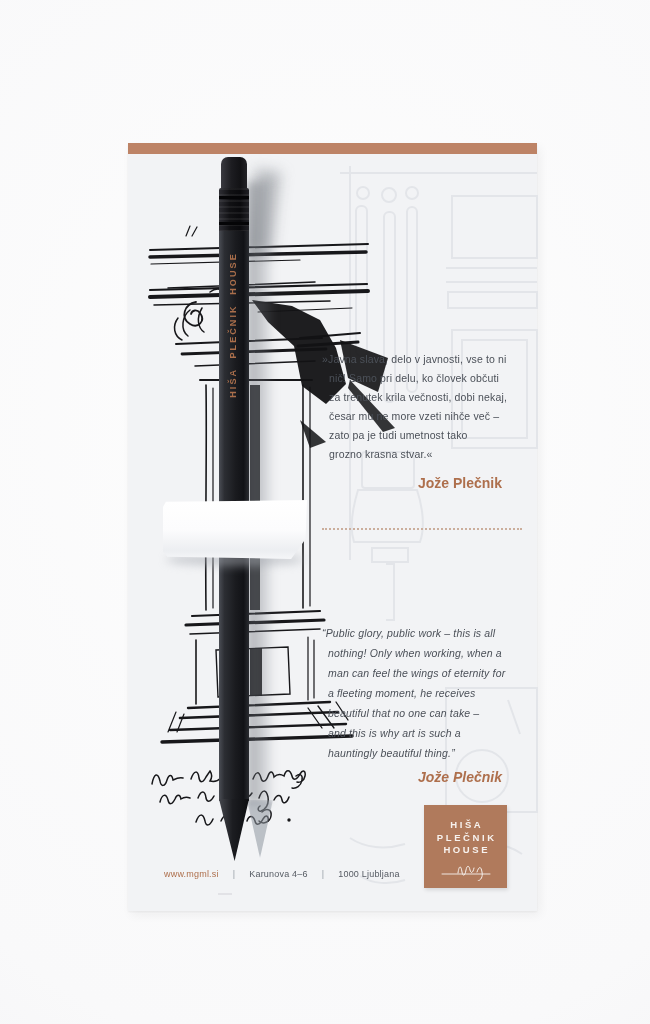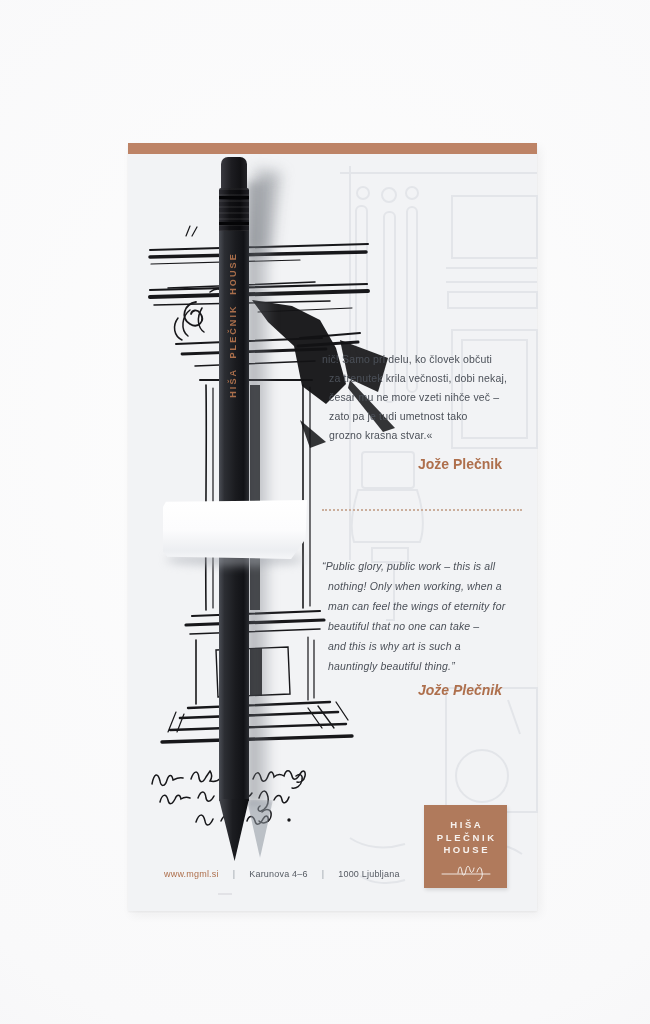--- a/index.html
+++ b/index.html
@@ -8,21 +8,21 @@
     font-family:"Liberation Sans",sans-serif;}
   .card{position:absolute;left:128px;top:143px;width:409px;height:768px;
     background:var(--card-bg);box-shadow:0 1px 2px rgba(0,0,0,.05),3px 4px 10px rgba(0,0,0,.05);}
   .strip{position:absolute;left:128px;top:143px;width:409px;height:11px;background:var(--strip);}
   svg.layer{position:absolute;left:0;top:0;pointer-events:none;}
 
   
   .quote-col{position:absolute;left:322px;top:350px;width:206px;color:var(--text);}
   .ql{font-size:10.5px;line-height:19px;letter-spacing:.15px;white-space:nowrap;}
   .quote-sl .ql:not(:first-child){padding-left:7px;}
-  .quote-en{font-style:italic;margin-top:45px;}
+  .quote-en{font-style:italic;margin-top:93px;}
   .quote-en .ql{line-height:20px;}
   .quote-en .ql:not(:first-child){padding-left:6px;}
   .attr{font-weight:bold;color:var(--copper-text);font-size:14px;text-align:right;padding-right:26px;}
   .attr-sl{margin-top:11px;}
   .attr-en{margin-top:6px;font-style:italic;}
   .divider{border-top:2px dotted #cbae9c;width:200px;margin-top:37px;height:0;}
 
   
   .logo{position:absolute;left:424px;top:805px;width:83px;height:83px;background:var(--copper);
     display:flex;flex-direction:column;align-items:center;padding-top:14px;box-sizing:border-box;
@@ -162,32 +162,34 @@
       <path d="M296 776 c4,-3 7,-1 6,4 c-1,6 -6,9 -10,8"></path>
       <path d="M160 802 c2,-8 6,-9 8,-2 c1,5 4,5 7,-1 c2,-5 5,-5 6,0 c3,-2 6,-2 9,-1 m8,0 c3,-8 7,-8 8,0 c1,5 5,4 8,-2 m9,2 c3,-7 7,-7 8,0 c1,5 5,4 8,-2 c2,-5 5,-4 5,1 c3,1 6,-1 8,-4 m7,5 c3,-9 7,-9 9,-1 c1,7 -2,12 -7,14 c-3,1 -4,-3 -1,-5 m14,-6 c3,-6 7,-6 8,0 c1,5 5,3 7,-3"></path>
       <path d="M196 822 c3,-9 7,-9 9,-1 c1,6 5,5 8,-2 m8,2 c3,-7 7,-7 8,0 c1,5 5,4 8,-2 m10,2 c2,-6 6,-6 8,0 c1,5 5,4 8,-2 c3,-5 6,-3 5,2"></path>
       <path d="M262 812 c5,-5 10,-2 9,4 c-1,6 -8,9 -12,5"></path>
       <circle cx="289" cy="820" r="1.7" fill="#17171a" stroke="none"></circle>
     </g>
   </svg>
 
   <div class="quote-col">
     <div class="quote-sl">
+        <div class="ql">»Javna slava, delo v javnosti, vse to ni</div>
         <div class="ql">nič! Samo pri delu, ko človek občuti</div>
         <div class="ql">za trenutek krila večnosti, dobi nekaj,</div>
         <div class="ql">česar mu ne more vzeti nihče več –</div>
         <div class="ql">zato pa je tudi umetnost tako</div>
         <div class="ql">grozno krasna stvar.«</div>
       </div>
     <div class="attr attr-sl">Jože Plečnik</div>
     <div class="divider"></div>
     <div class="quote-en">
         <div class="ql">“Public glory, public work – this is all</div>
         <div class="ql">nothing! Only when working, when a</div>
         <div class="ql">man can feel the wings of eternity for</div>
+        <div class="ql">a fleeting moment, he receives</div>
         <div class="ql">beautiful that no one can take –</div>
         <div class="ql">and this is why art is such a</div>
         <div class="ql">hauntingly beautiful thing.”</div>
       </div>
     <div class="attr attr-en">Jože Plečnik</div>
   </div>
 
   <div class="logo">
     <span class="logo-line">HIŠA</span>
     <span class="logo-line">PLEČNIK</span>

